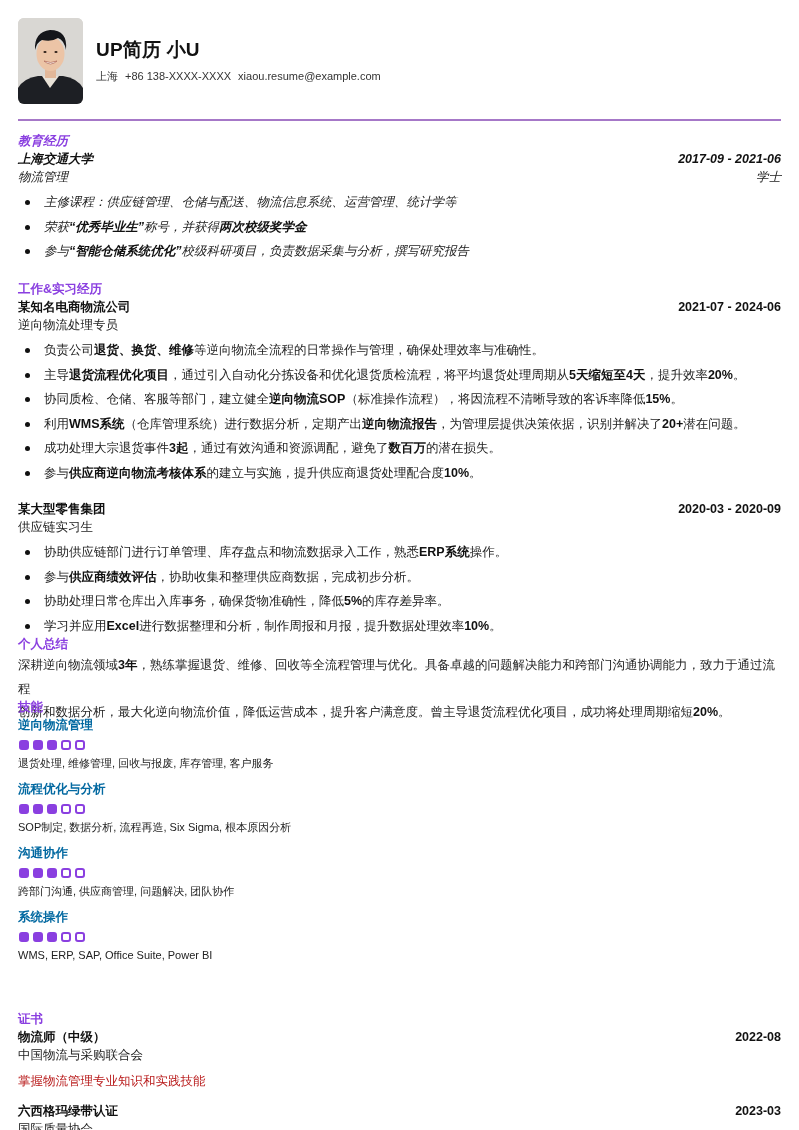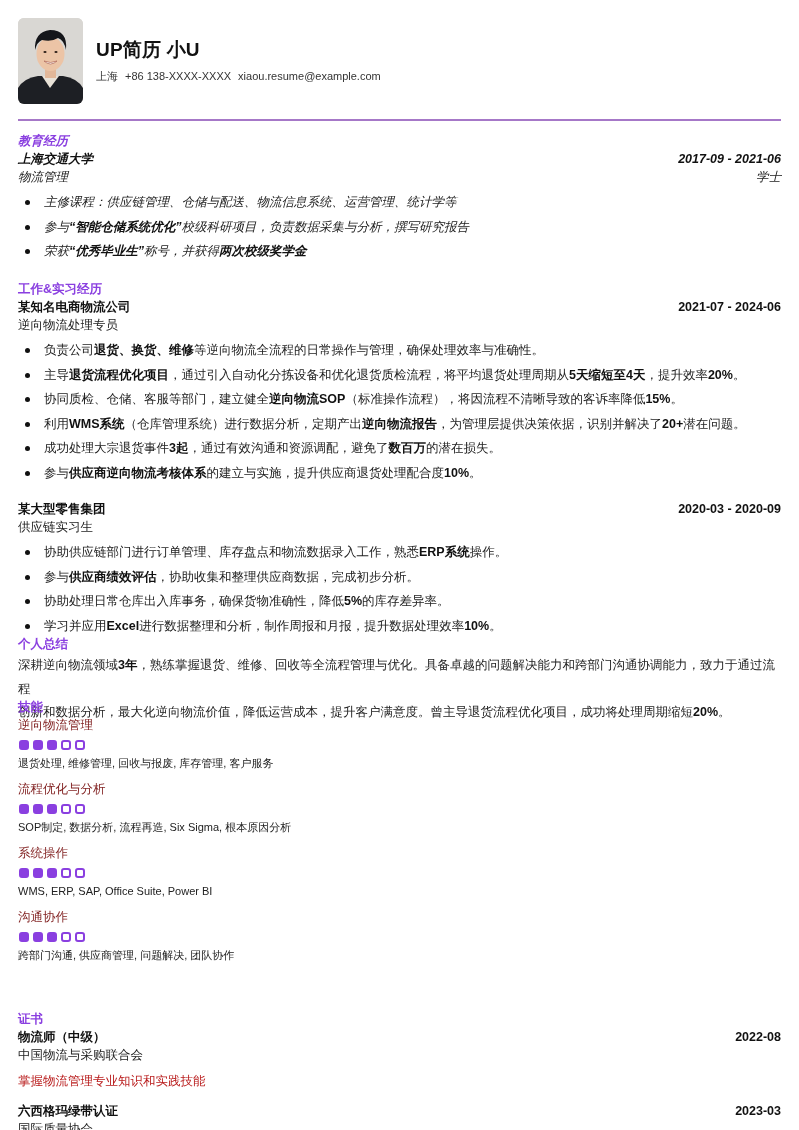--- a/index.html
+++ b/index.html
@@ -38,21 +38,21 @@
       position: relative; padding-left: 26px; line-height: 24.6px; color: #222; white-space: nowrap;
     }
     ul.bullets li::before {
       content: ""; position: absolute; left: 7px; top: 10px;
       width: 5px; height: 5px; border-radius: 50%; background: #111;
     }
     b { font-weight: 700; color: #111; }
 
     .summary { line-height: 23.5px; color: #222; margin-top: 1px; }
 
-    .skill-name { font-weight: 400; color: #7f1d1d; line-height: 18px; }
+    .skill-name { font-weight: 700; color: #0369a1; line-height: 18px; }
     .dots { display: flex; gap: 4px; margin: 6px 0 4px 1px; height: 10px; }
     .dot { width: 10px; height: 10px; border-radius: 3px; background: #8a3fe0; border: 2px solid #8a3fe0; }
     .dot.empty { background: #fff; }
     .skill-desc { font-size: 11px; color: #222; line-height: 18px; }
 
     .cert-desc { color: #b91c1c; line-height: 18px; margin-top: 8px; }
   </style>
 </head>
 <body>
 
@@ -88,22 +88,22 @@
     <div class="entry-head">
       <span class="entry-title">上海交通大学</span>
       <span class="entry-date">2017-09 - 2021-06</span>
     </div>
     <div class="entry-sub">
       <span>物流管理</span>
       <span>学士</span>
     </div>
     <ul class="bullets">
         <li><span>主修课程：供应链管理、仓储与配送、物流信息系统、运营管理、统计学等</span></li>
+        <li><span>荣获</span><b>“优秀毕业生”</b><span>称号，并获得</span><b>两次校级奖学金</b></li>
         <li><span>参与</span><b>“智能仓储系统优化”</b><span>校级科研项目，负责数据采集与分析，撰写研究报告</span></li>
-        <li><span>荣获</span><b>“优秀毕业生”</b><span>称号，并获得</span><b>两次校级奖学金</b></li>
       </ul>
   </div>
 
   <div style="position:absolute; top:263px; left:0; width:763px;">
     <div class="section-title">工作&amp;实习经历</div>
     <div class="entry-head">
       <span class="entry-title">某知名电商物流公司</span>
       <span class="entry-date">2021-07 - 2024-06</span>
     </div>
     <div class="entry-sub">
@@ -162,40 +162,40 @@
           <div class="dots">
             <span class="dot" style="border-color: rgb(138, 63, 224); background: rgb(138, 63, 224);"></span>
             <span class="dot" style="border-color: rgb(138, 63, 224); background: rgb(138, 63, 224);"></span>
             <span class="dot" style="border-color: rgb(138, 63, 224); background: rgb(138, 63, 224);"></span>
             <span class="dot empty" style="border-color: rgb(138, 63, 224);"></span>
             <span class="dot empty" style="border-color: rgb(138, 63, 224);"></span>
           </div>
           <div class="skill-desc">SOP制定, 数据分析, 流程再造, Six Sigma, 根本原因分析</div>
         </div>
         <div style="margin-bottom: 8px;">
+          <div class="skill-name">沟通协作</div>
+          <div class="dots">
+            <span class="dot" style="border-color: rgb(138, 63, 224); background: rgb(138, 63, 224);"></span>
+            <span class="dot" style="border-color: rgb(138, 63, 224); background: rgb(138, 63, 224);"></span>
+            <span class="dot" style="border-color: rgb(138, 63, 224); background: rgb(138, 63, 224);"></span>
+            <span class="dot empty" style="border-color: rgb(138, 63, 224);"></span>
+            <span class="dot empty" style="border-color: rgb(138, 63, 224);"></span>
+          </div>
+          <div class="skill-desc">跨部门沟通, 供应商管理, 问题解决, 团队协作</div>
+        </div>
+        <div style="margin-bottom: 8px;">
           <div class="skill-name">系统操作</div>
           <div class="dots">
             <span class="dot" style="border-color: rgb(138, 63, 224); background: rgb(138, 63, 224);"></span>
             <span class="dot" style="border-color: rgb(138, 63, 224); background: rgb(138, 63, 224);"></span>
             <span class="dot" style="border-color: rgb(138, 63, 224); background: rgb(138, 63, 224);"></span>
             <span class="dot empty" style="border-color: rgb(138, 63, 224);"></span>
             <span class="dot empty" style="border-color: rgb(138, 63, 224);"></span>
           </div>
           <div class="skill-desc">WMS, ERP, SAP, Office Suite, Power BI</div>
-        </div>
-        <div style="margin-bottom: 8px;">
-          <div class="skill-name">沟通协作</div>
-          <div class="dots">
-            <span class="dot" style="border-color: rgb(138, 63, 224); background: rgb(138, 63, 224);"></span>
-            <span class="dot" style="border-color: rgb(138, 63, 224); background: rgb(138, 63, 224);"></span>
-            <span class="dot" style="border-color: rgb(138, 63, 224); background: rgb(138, 63, 224);"></span>
-            <span class="dot empty" style="border-color: rgb(138, 63, 224);"></span>
-            <span class="dot empty" style="border-color: rgb(138, 63, 224);"></span>
-          </div>
-          <div class="skill-desc">跨部门沟通, 供应商管理, 问题解决, 团队协作</div>
         </div>
       </div>
   </div>
 
   <div style="position:absolute; top:993px; left:0; width:763px;">
     <div class="section-title">证书</div>
     <div class="entry-head">
       <span class="entry-title">物流师（中级）</span>
       <span class="entry-date">2022-08</span>
     </div>

